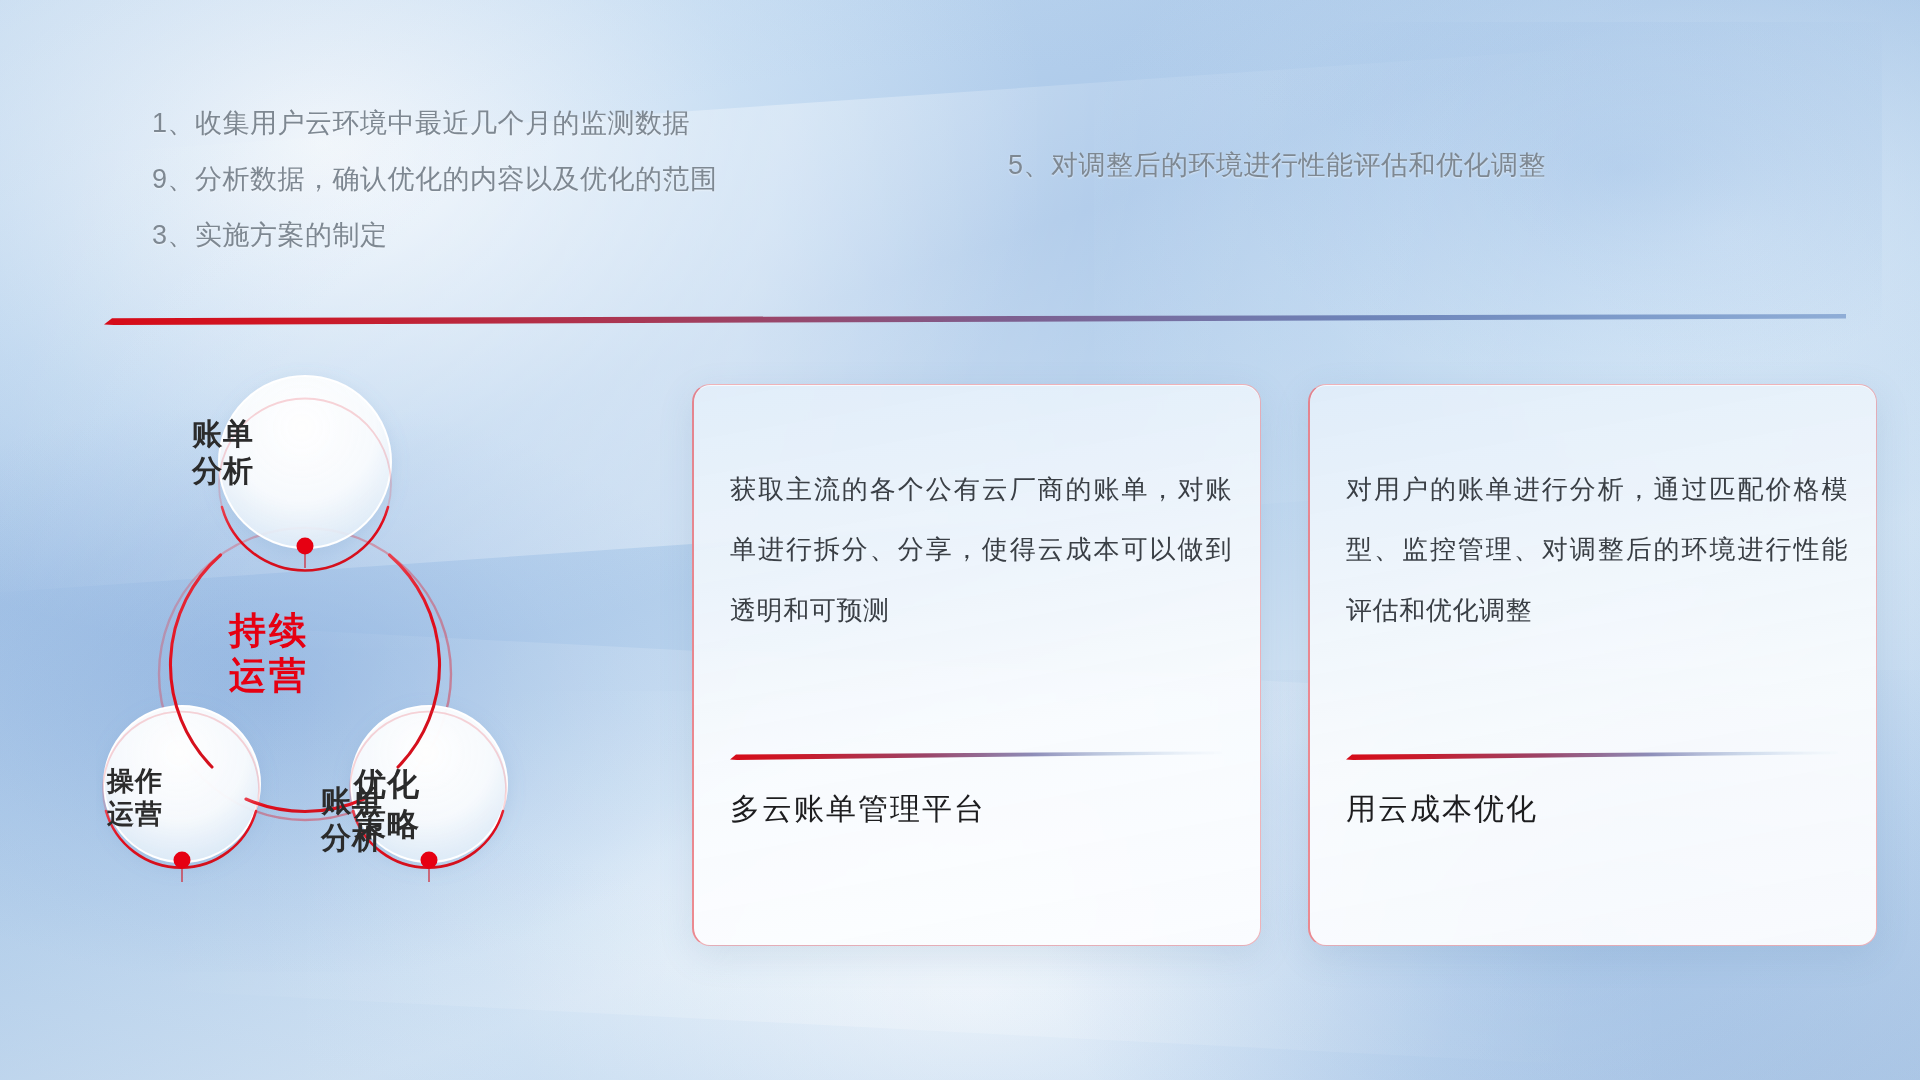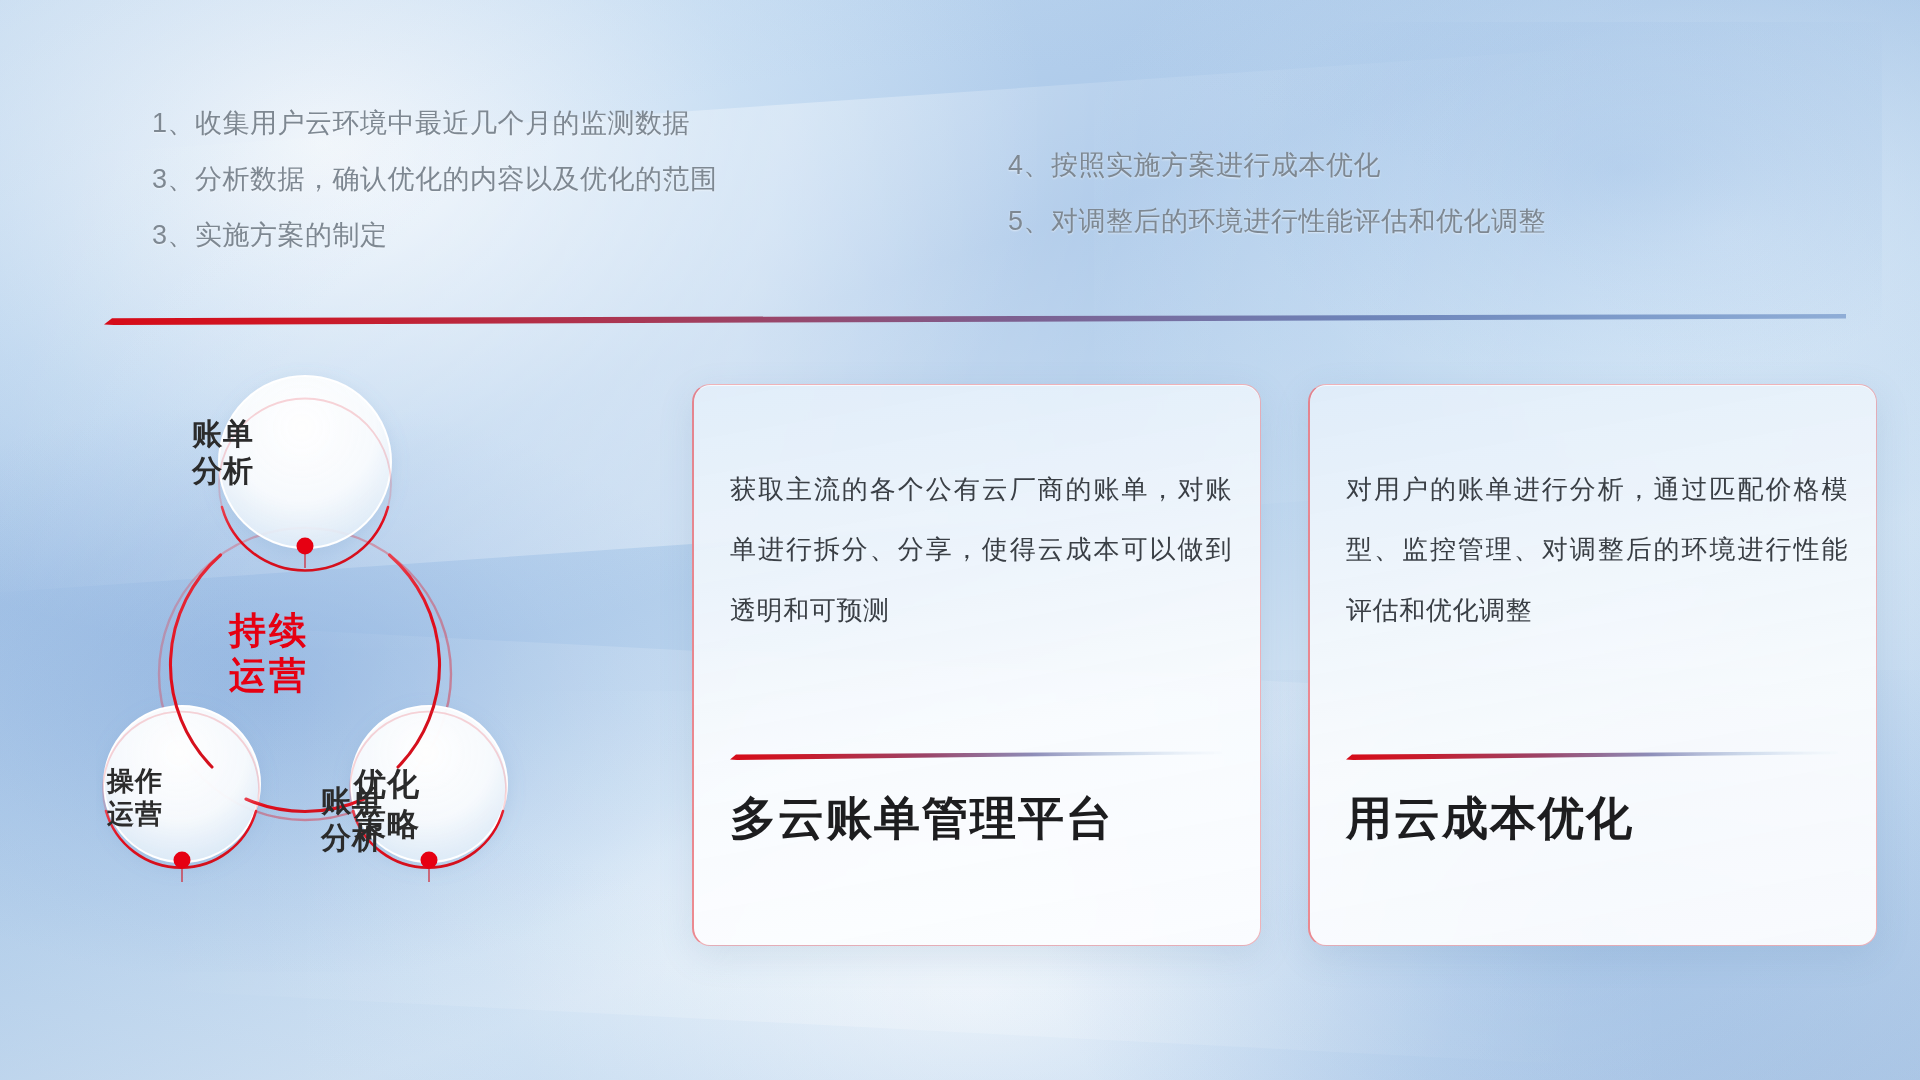--- a/index.html
+++ b/index.html
@@ -100,21 +100,21 @@
     color:#3a3f45;font-size:26px;line-height:2.32;
     letter-spacing:.6px;
     text-align:justify;
   }
   .card-divider{
     position:absolute;left:36px;top:366px;width:492px;height:9px;
   }
   .card-divider svg{display:block;}
   .card-title{
     position:absolute;left:36px;top:406px;width:494px;
-    color:#1d1d1f;font-size:46px;font-weight:bold;letter-spacing:2px;
+    color:#1d1d1f;font-size:30px;font-weight:normal;letter-spacing:2px;
     line-height:1.2;
   }
 </style>
 </head>
 <body>
 
 <div class="bg">
   <div class="bg-base"></div>
   <div class="bg-glow-1"></div>
   <div class="bg-glow-2"></div>
@@ -123,25 +123,24 @@
   <div class="bg-blue-2"></div>
   <div class="bg-blue-3"></div>
   <div class="bg-streak"></div>
   <div class="bg-streak2"></div>
   <div class="bg-vig"></div>
 </div>
 
 <div class="bullets">
   <div class="col col-left">
     <div class="bullet">1、收集用户云环境中最近几个月的监测数据</div>
-    <div class="bullet">3、分析数据，确认优化的内容以及优化的范围</div>
+    <div class="bullet">9、分析数据，确认优化的内容以及优化的范围</div>
     <div class="bullet">3、实施方案的制定</div>
   </div>
   <div class="col col-right">
-    <div class="bullet">4、按照实施方案进行成本优化</div>
     <div class="bullet">5、对调整后的环境进行性能评估和优化调整</div>
   </div>
 </div>
 
 <div class="sep">
   <svg width="1742" height="11" viewBox="0 0 1742 11">
     <defs>
       <linearGradient id="sepgrad" x1="0" y1="0" x2="1" y2="0">
         <stop offset="0" stop-color="#d60b18"></stop>
         <stop offset="0.10" stop-color="#cf1624"></stop>

